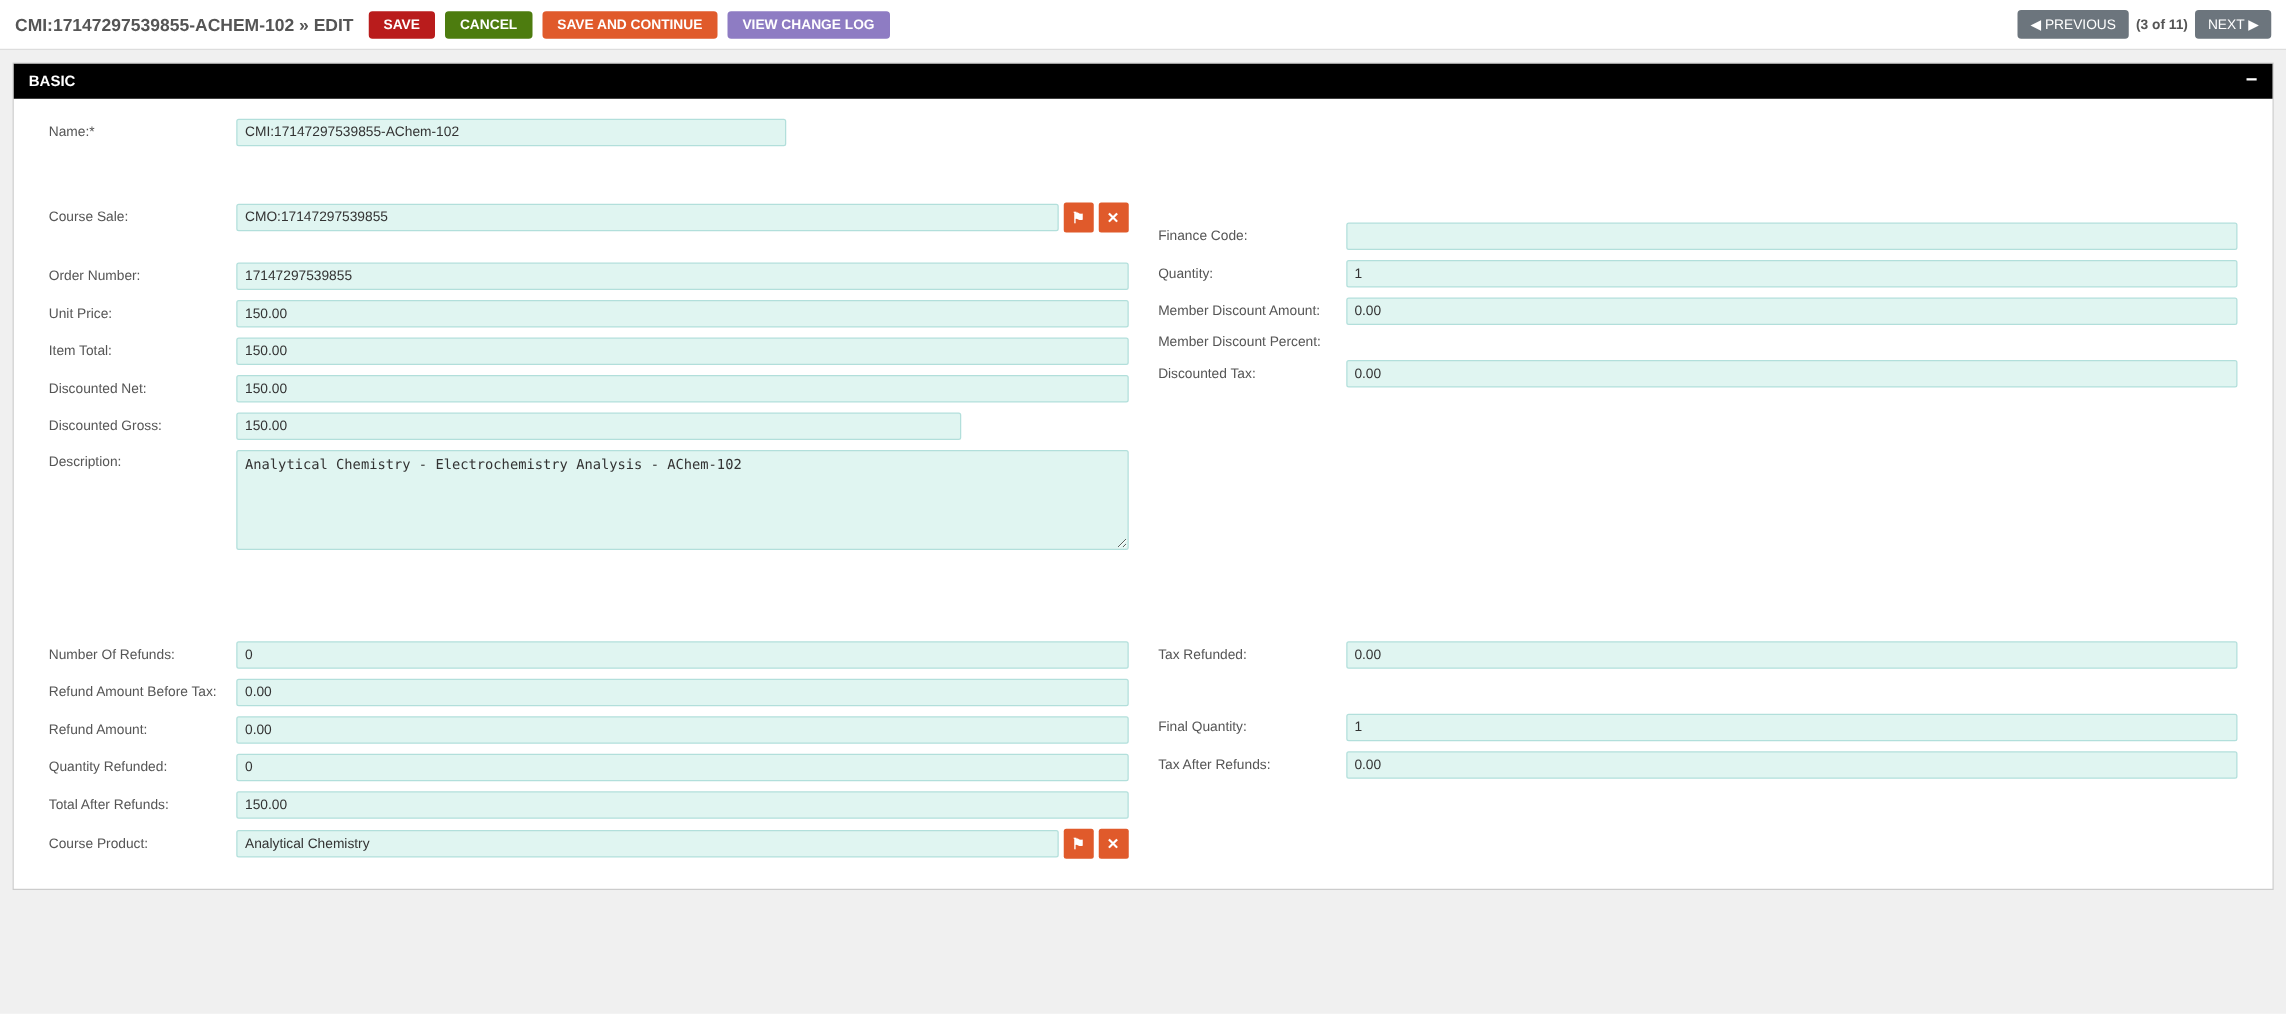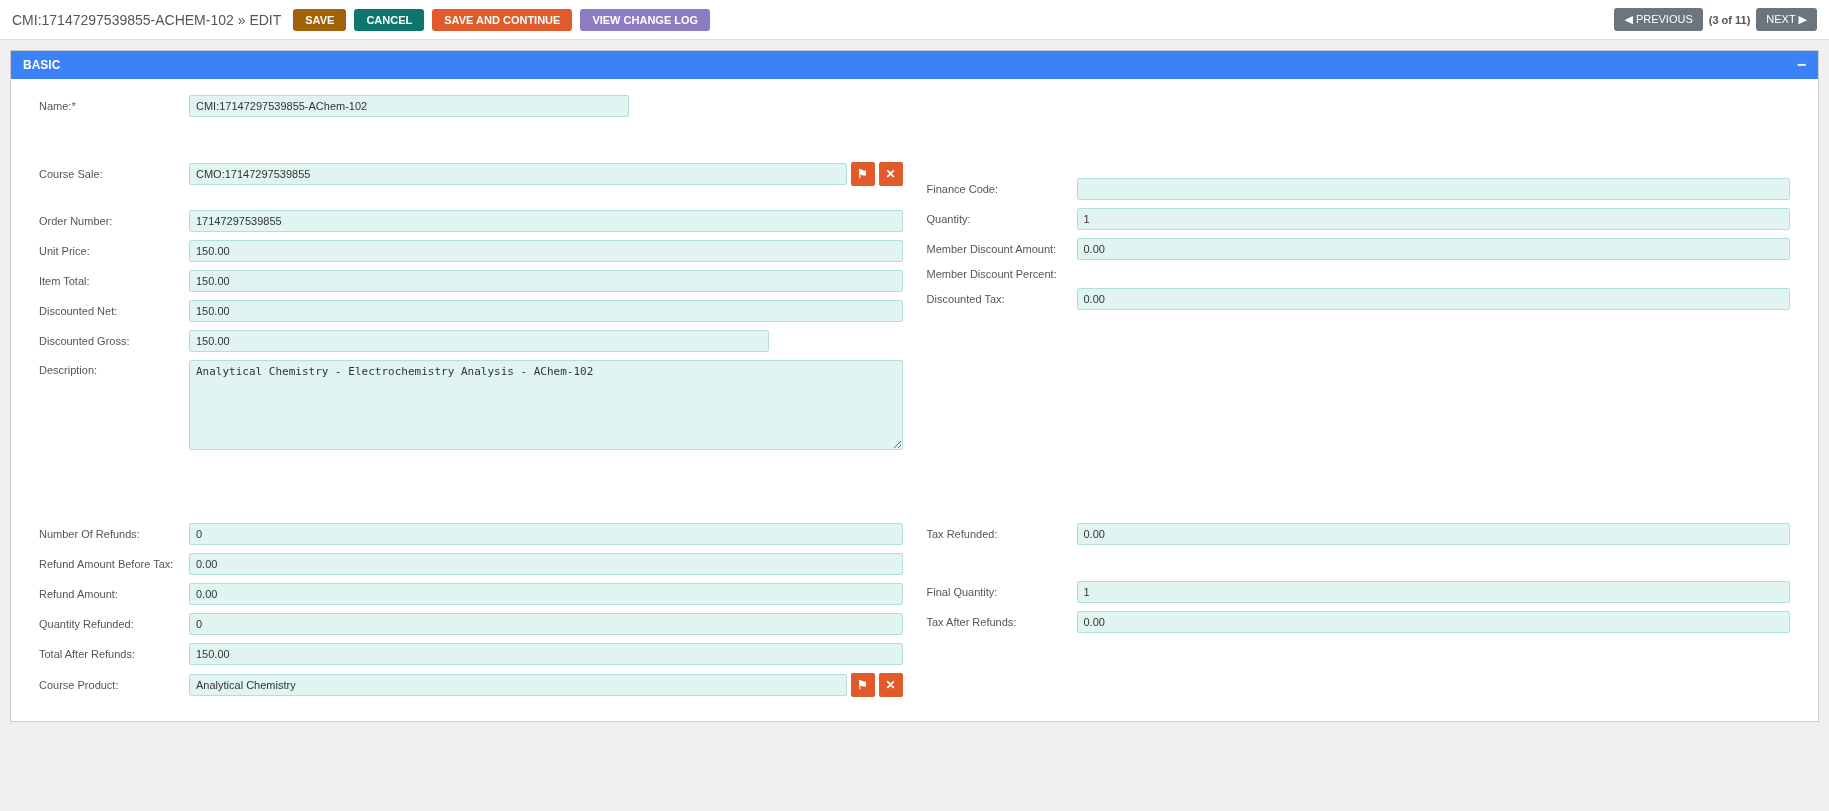--- a/index.html
+++ b/index.html
@@ -14,38 +14,38 @@
       justify-content: space-between;
     }
     .top-bar-left {
       display: flex;
       align-items: center;
       gap: 8px;
     }
     .page-title {
       font-size: 14px;
       color: #e05a2b;
-      font-weight: normal;
+      font-weight: bold;
       margin-right: 4px;
     }
     .page-title span {
       color: #555;
     }
 
     .btn {
       padding: 5px 12px;
       border: none;
       border-radius: 3px;
       cursor: pointer;
       font-size: 11px;
       font-weight: bold;
       color: #fff;
     }
-    .btn-save { background: #a16207; }
-    .btn-cancel { background: #0f766e; }
+    .btn-save { background: #b91c1c; }
+    .btn-cancel { background: #4d7c0f; }
     .btn-save-continue { background: #e05a2b; }
     .btn-view-changelog { background: #8e7cc3; }
     .btn-nav {
       background: #6c757d;
       color: #fff;
       border: none;
       border-radius: 3px;
       padding: 5px 10px;
       cursor: pointer;
       font-size: 11px;
@@ -61,21 +61,21 @@
       color: #555;
       font-weight: bold;
     }
 
     .section {
       margin: 10px;
       background: #fff;
       border: 1px solid #ccc;
     }
     .section-header {
-      background: #3b82f6;
+      background: #000000;
       color: #fff;
       padding: 6px 12px;
       font-size: 12px;
       font-weight: bold;
       display: flex;
       justify-content: space-between;
       align-items: center;
     }
     .section-body {
       padding: 16px;
@@ -238,21 +238,21 @@
           <input type="text" class="form-control" value="150.00" style="">
         </div>
 
         <div class="form-row discounted-gross-row">
           <span class="form-label">Discounted Gross:</span>
           <input type="text" class="form-control" value="150.00" style="">
         </div>
 
         <div class="form-row description-row">
           <span class="form-label">Description:</span>
-          <textarea class="form-control" style="height: 90px; resize: vertical;">Analytical Chemistry - Electrochemistry Analysis - AChem-102</textarea>
+          <textarea class="form-control" style="height: 80px; resize: vertical;">Analytical Chemistry - Electrochemistry Analysis - AChem-102</textarea>
         </div>
 
       </div>
 
       <div class="form-col">
 
 
         <div class="divider"></div>
 
         <div class="form-row">

